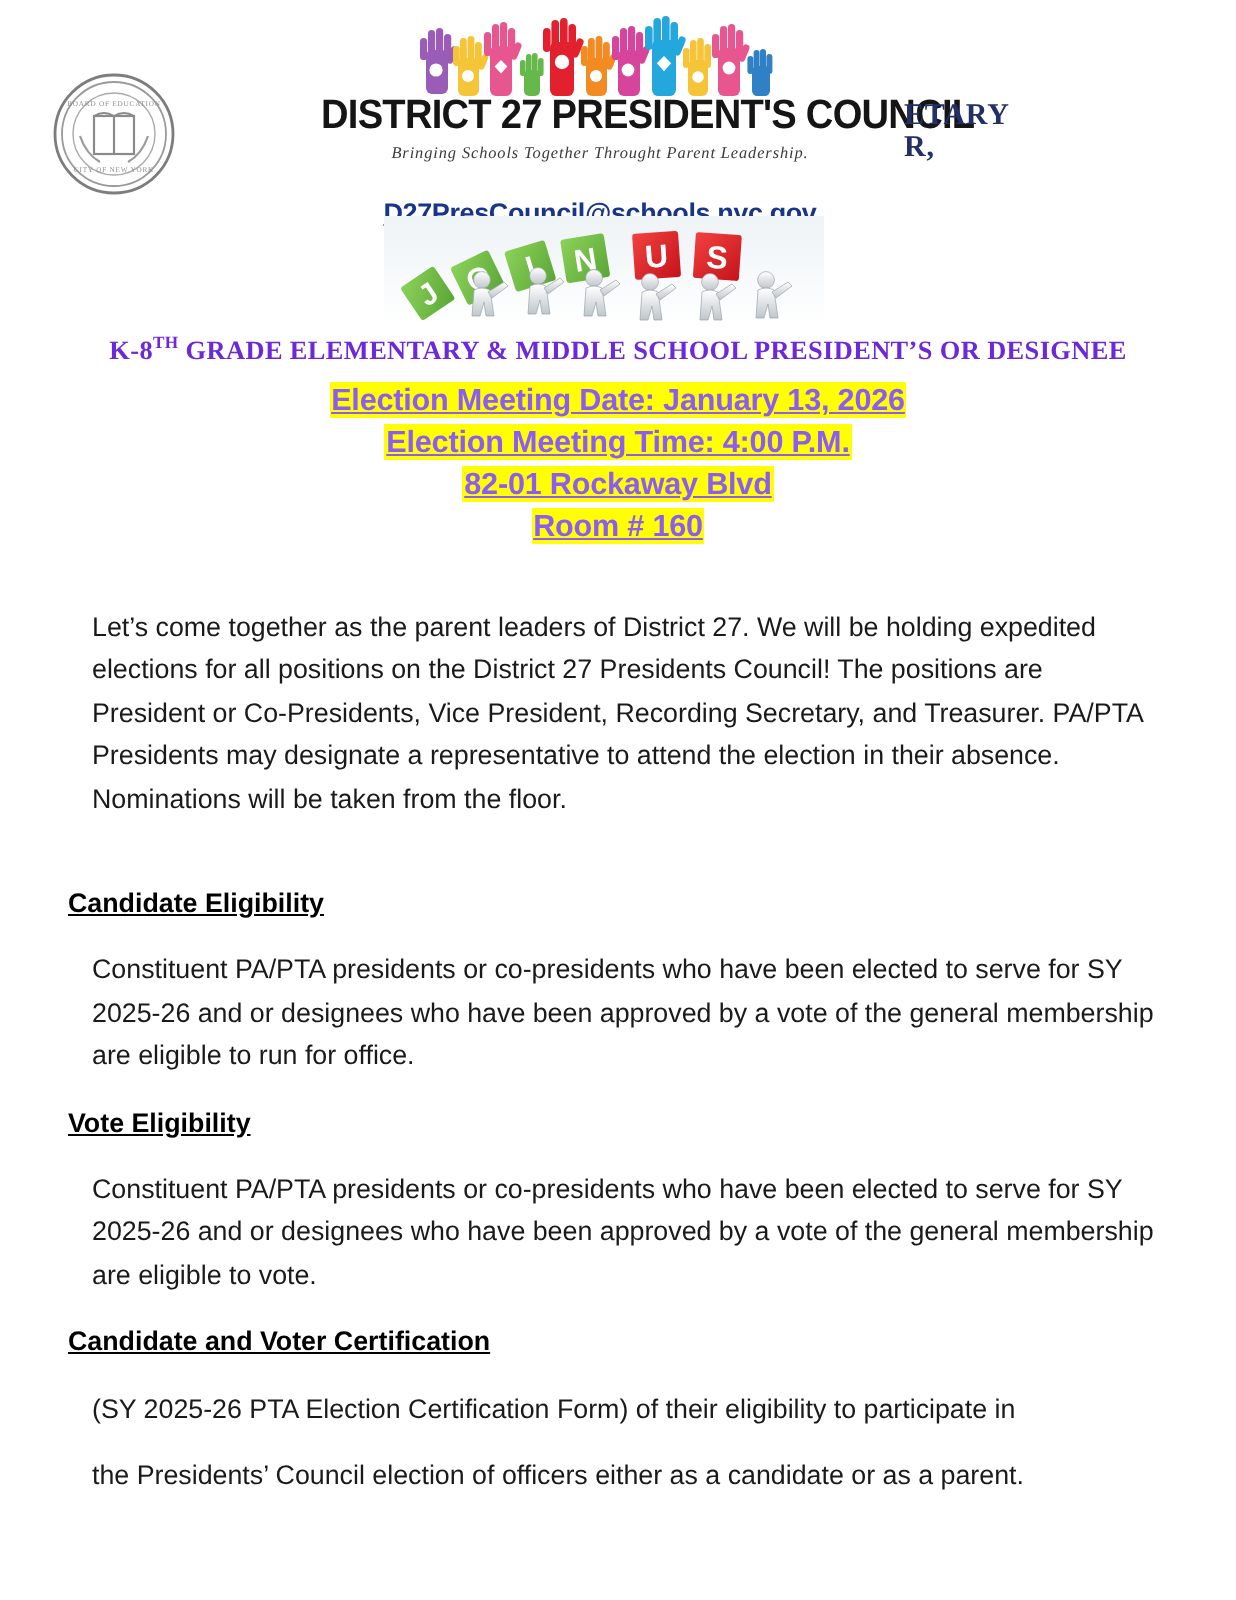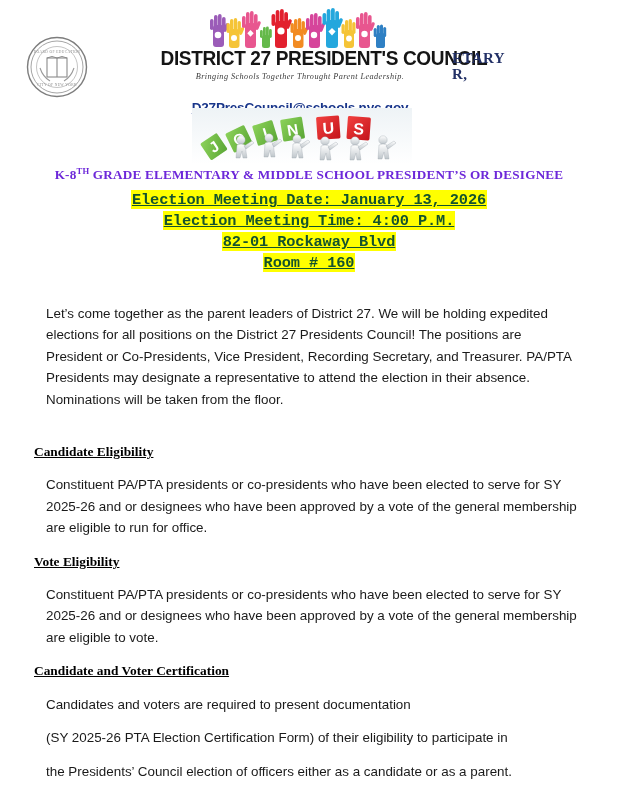--- a/index.html
+++ b/index.html
@@ -122,25 +122,25 @@
     font-size: 8.6px;
     vertical-align: super;
   }
 
   
   #meeting-block {
     margin-top: 7px;
     text-align: center;
   }
   .hl-line {
-    font-family: Liberation Mono, monospace;
+    font-family: Liberation Sans, sans-serif;
     font-weight: bold;
     font-size: 15.3px;
     line-height: 21px;
-    color: #14532d;
+    color: #8b5cf6;
     letter-spacing: -0.1px;
     white-space: nowrap;
   }
   .hl-line span.mark {
     background: #ffff00;
     text-decoration: underline;
     padding: 1px 1px 0 1px;
   }
 
   
@@ -151,21 +151,21 @@
     width: 556px;
   }
   .para {
     font-family: "Liberation Sans", sans-serif;
     font-size: 13.4px;
     line-height: 21.4px;
     color: #1a1a1a;
     margin: 12px;
   }
   .section-head {
-    font-family: Liberation Serif, serif;
+    font-family: Liberation Sans, sans-serif;
     font-weight: bold;
     font-size: 13.4px;
     line-height: 21.4px;
     color: #000000;
     margin: 0;
   }
   .section-head span.u {
     text-decoration: underline;
   }
   .spacer-lg { height: 19px; }
@@ -439,16 +439,15 @@
   <p class="para">Constituent PA/PTA presidents or co-presidents who have been elected to serve for SY 2025-26 and or designees who have been approved by a vote of the general membership are eligible to run for office.</p>
 
   <div class="section-head">
     <span class="u">Vote Eligibility</span>
   </div>
   <p class="para">Constituent PA/PTA presidents or co-presidents who have been elected to serve for SY 2025-26 and or designees who have been approved by a vote of the general membership are eligible to vote.</p>
 
   <div class="section-head">
     <span class="u">Candidate and Voter Certification</span>
   </div>
-  <p class="para">Candidates and voters are required to present documentation</p>
   <p class="para">(SY 2025-26 PTA Election Certification Form) of their eligibility to participate in</p>
   <p class="para">the Presidents’ Council election of officers either as a candidate or as a parent.</p>
 </div>
 
 </body></html>

